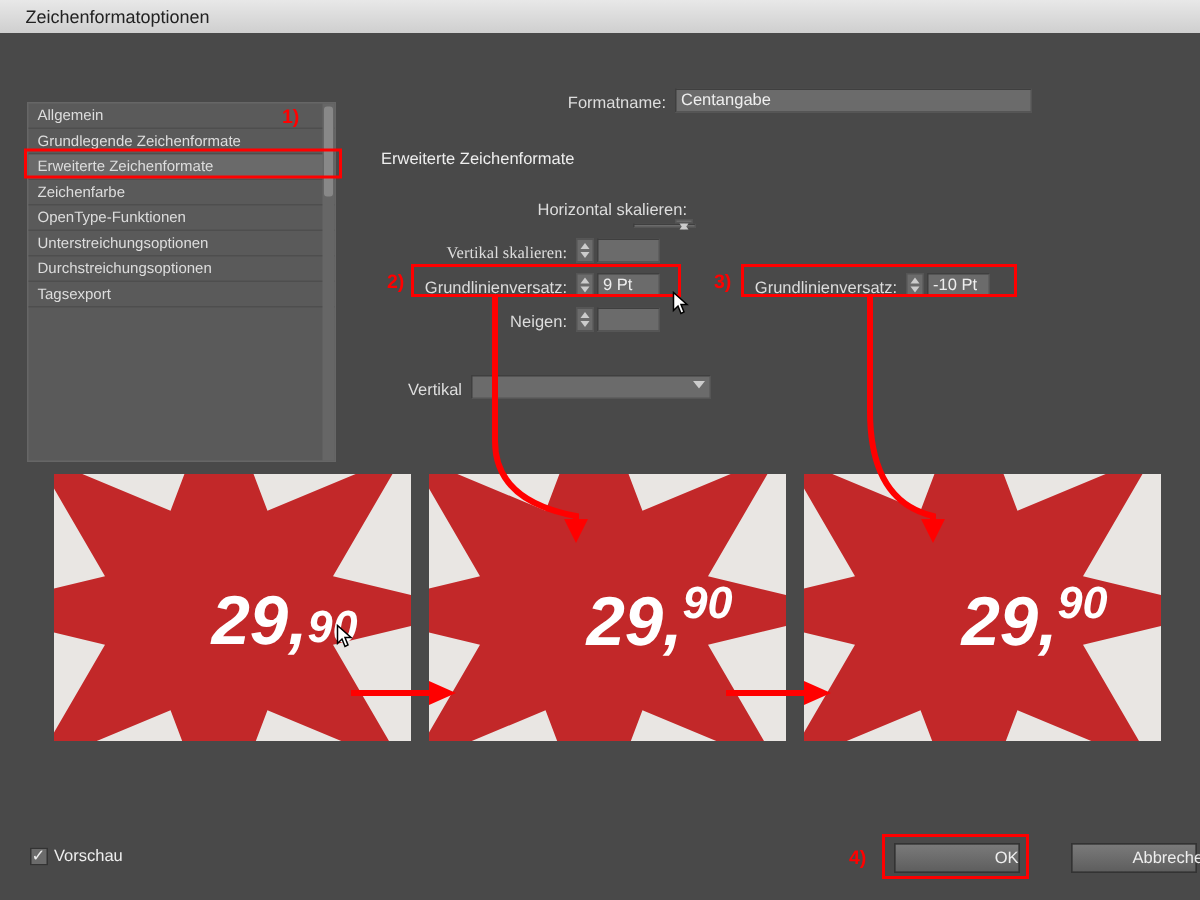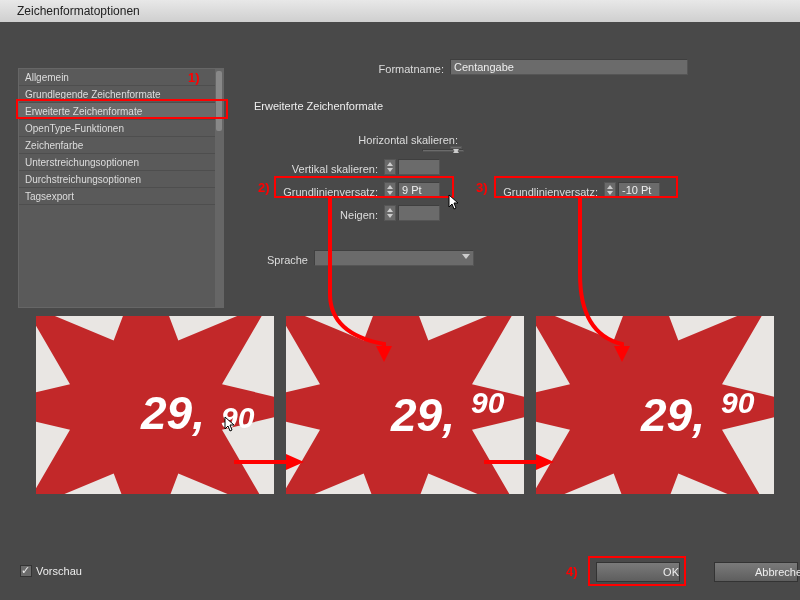--- a/index.html
+++ b/index.html
@@ -150,21 +150,21 @@
   .star svg { width: 100%; height: 100%; }
   .pricetxt {
     position: absolute;
     color: #fff;
     font-family: Arial, sans-serif;
     font-weight: bold;
     font-style: italic;
     white-space: nowrap;
   }
   .big   { font-size: 46px; left: 105px; top: 70px; }
-  .small { font-size: 30px; margin-left: 16px; }
+  .small { font-size: 30px; }
 
   
   .btn {
     position: absolute;
     height: 20px;
     line-height: 18px;
     text-align: right;
     background: linear-gradient(#7a7a7a,#5e5e5e);
     border: 1px solid #333;
     color: #eee;
@@ -221,22 +221,22 @@
 
 <div class="dialog">
   <div class="titlebar">Zeichenformatoptionen</div>
 
   <div class="content">
 
     <div class="sidebar">
       <div class="sidebar-item">Allgemein</div>
       <div class="sidebar-item">Grundlegende Zeichenformate</div>
       <div class="sidebar-item active">Erweiterte Zeichenformate</div>
+      <div class="sidebar-item">Zeichenfarbe</div>
       <div class="sidebar-item">OpenType-Funktionen</div>
-      <div class="sidebar-item">Zeichenfarbe</div>
       <div class="sidebar-item">Unterstreichungsoptionen</div>
       <div class="sidebar-item">Durchstreichungsoptionen</div>
       <div class="sidebar-item">Tagsexport</div>
       <div class="scroll-track">
         <div class="scroll-thumb"></div>
       </div>
     </div>
 
     <div class="formrow" style="left:360px; top:35px; width:340px;">
       <span class="formlabel" style="width:90px;">Formatname:</span>
@@ -245,21 +245,21 @@
     <div class="section-title" style="top:78px;">Erweiterte Zeichenformate</div>
 
     <div class="formrow" style="top:112px; width:210px;flex-direction:column;">
       <span class="formlabel" style="width:130px;">Horizontal skalieren:</span>
       <span class="spinner">
           <div class="up"></div>
           <div class="dn"></div>
         </span>
       <span class="field" style="width:42px;"></span>
     </div>
-    <div class="formrow" style="top:135px; width:210px;">
+    <div class="formrow" style="top:135px; width:210px;font-family:Liberation Serif, serif;">
       <span class="formlabel" style="width:130px;">Vertikal skalieren:</span>
       <span class="spinner">
           <div class="up"></div>
           <div class="dn"></div>
         </span>
       <span class="field" style="width:42px;"></span>
     </div>
     <div class="formrow" style="top:158px; width:210px;">
       <span class="formlabel" style="width:130px;">Grundlinienversatz:</span>
       <span class="spinner">
@@ -270,21 +270,21 @@
     </div>
     <div class="formrow" style="top:181px; width:210px;">
       <span class="formlabel" style="width:130px;">Neigen:</span>
       <span class="spinner">
           <div class="up"></div>
           <div class="dn"></div>
         </span>
       <span class="field" style="width:42px;"></span>
     </div>
     <div class="formrow" style="top:226px; width:260px;">
-      <span class="formlabel" style="width:60px;">Sprache</span>
+      <span class="formlabel" style="width:60px;">Vertikal</span>
       <span class="field" style="width:160px; position:relative;">
         <span></span>
         <span style="position:absolute; right:3px; top:3px; border-left:4px solid transparent; border-right:4px solid transparent; border-top:5px solid #ccc;"></span>
       </span>
     </div>
 
     <div class="formrow" style="left:484px; top:158px; width:220px;">
       <span class="formlabel" style="width:120px;">Grundlinienversatz:</span>
       <span class="spinner">
           <div class="up"></div>

